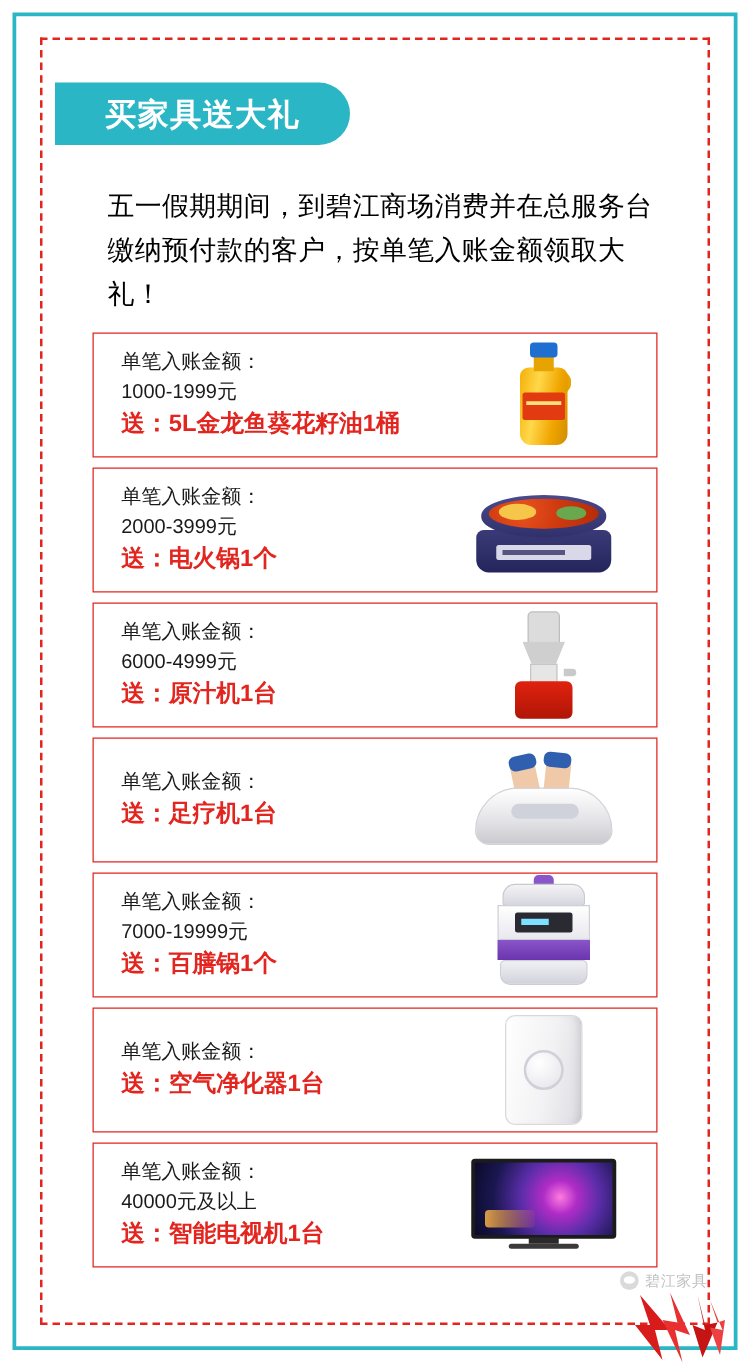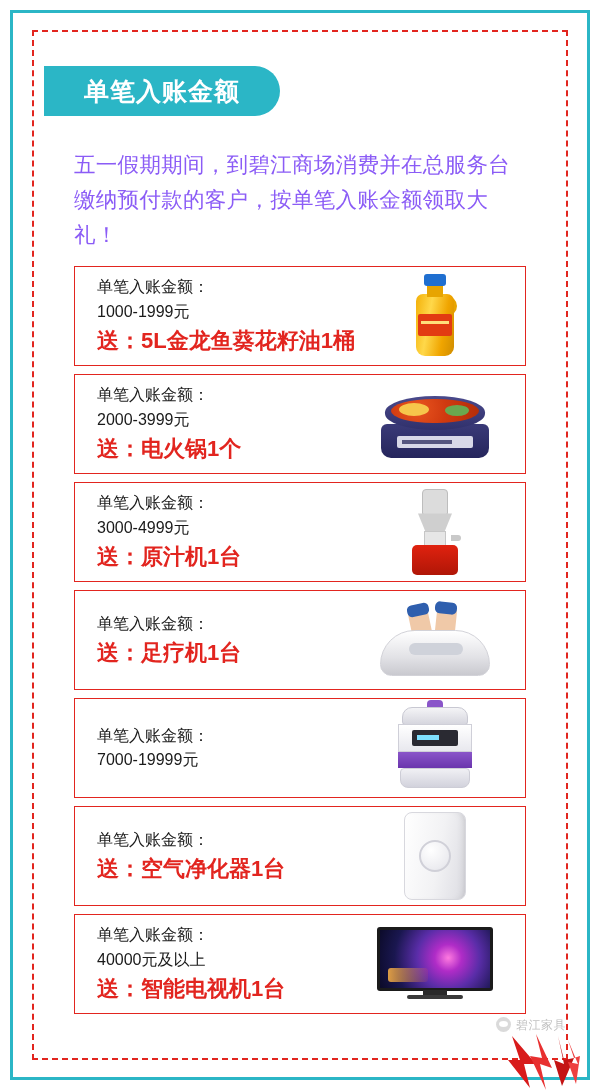--- a/index.html
+++ b/index.html
@@ -66,23 +66,24 @@
     color: #ffffff;
     font-size: 25px;
     font-weight: bold;
     letter-spacing: 1px;
   }
 
   
   .intro {
     font-size: 21.5px;
     line-height: 1.62;
-    color: #8b5cf6;
+    color: #000000;
     letter-spacing: 0.3px;
     margin-bottom: 14px;
+    margin-left: 12px;
   }
 
   
   .gift-list { display: block; }
   .gift-row {
     position: relative;
     border: 1px solid #e2251f;
     height: 100px;
     margin-bottom: 8px;
     background: #ffffff;
@@ -96,21 +97,21 @@
   }
   .gift-line {
     font-size: 16px;
     line-height: 1.52;
     color: #1a1a1a;
     white-space: nowrap;
   }
   .gift-line.gift-award {
     color: #e2251f;
     font-weight: bold;
-    font-size: 22px;
+    font-size: 19px;
   }
   .gift-img {
     flex: 0 0 auto;
     width: 124px;
     height: 94px;
     position: relative;
   }
 
   
   .prod { position: absolute; left: 50%; top: 50%; transform: translate(-50%,-50%); }
@@ -331,21 +332,21 @@
 </style>
 </head>
 <body>
 
 <div class="page">
 
   <div class="outer-frame"></div>
   <div class="dashed-frame"></div>
 
   <div class="title-pill">
-    <span>单笔入账金额</span>
+    <span>买家具送大礼</span>
   </div>
 
   <div class="card">
 
     <p class="intro">五一假期期间，到碧江商场消费并在总服务台缴纳预付款的客户，按单笔入账金额领取大礼！</p>
 
     <div class="gift-list">
 
       <div class="gift-row">
         <div class="gift-text">
@@ -376,21 +377,21 @@
             <div class="pot"></div>
             <div class="food"></div>
             <div class="panel"></div>
           </div>
         </div>
       </div>
 
       <div class="gift-row">
         <div class="gift-text">
           <div class="gift-line">单笔入账金额：</div>
-          <div class="gift-line">3000-4999元</div>
+          <div class="gift-line">6000-4999元</div>
           <div class="gift-line gift-award">送：原汁机1台</div>
         </div>
         <div class="gift-img">
           <div class="prod juicer">
             <div class="top"></div>
             <div class="funnel"></div>
             <div class="mid"></div>
             <div class="spout"></div>
             <div class="base"></div>
           </div>
@@ -410,20 +411,21 @@
             <div class="sock-b"></div>
             <div class="shell"></div>
           </div>
         </div>
       </div>
 
       <div class="gift-row">
         <div class="gift-text">
           <div class="gift-line">单笔入账金额：</div>
           <div class="gift-line">7000-19999元</div>
+          <div class="gift-line gift-award">送：百膳锅1个</div>
         </div>
         <div class="gift-img">
           <div class="prod cooker">
             <div class="knob"></div>
             <div class="lid"></div>
             <div class="bodytop"></div>
             <div class="screen"></div>
             <div class="band"></div>
             <div class="base"></div>
           </div>

